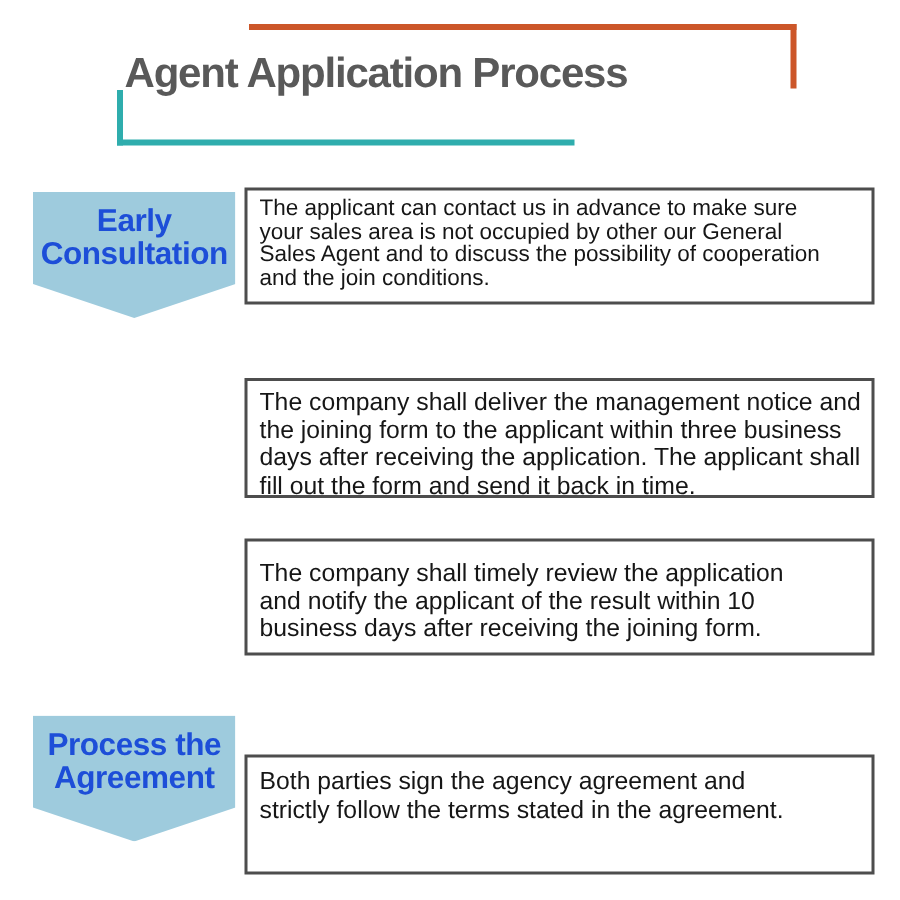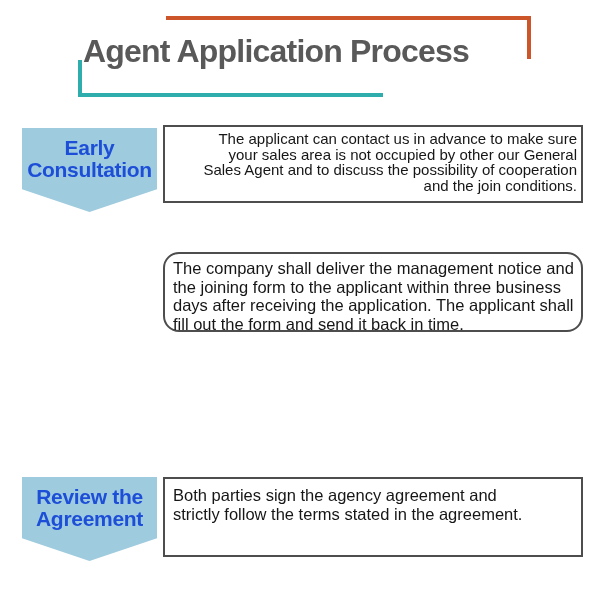--- a/index.html
+++ b/index.html
@@ -12,21 +12,21 @@
   .bracket-orange{
     position:absolute;left:166px;top:16px;width:361px;height:39px;
     border-top:4px solid var(--accent-orange);border-right:4px solid var(--accent-orange);
   }
   .bracket-teal{
     position:absolute;left:78px;top:60px;width:301px;height:33px;
     border-left:4px solid var(--accent-teal);border-bottom:4px solid var(--accent-teal);
   }
   .title{
     position:absolute;left:83px;top:33px;white-space:nowrap;
-    font-size:32px;font-weight:bold;letter-spacing:-0.8px;color:var(--title-gray);
+    font-size:28px;font-weight:bold;letter-spacing:-0.8px;color:var(--title-gray);
   }
 
   
   .step-arrow{
     position:absolute;left:22px;width:135px;height:84px;
     background:var(--accent-blue);
     clip-path:polygon(0 0,100% 0,100% 73%,50% 100%,0 73%);
   }
   .step-label{
     width:100%;height:61px;display:flex;align-items:center;justify-content:center;
@@ -37,24 +37,24 @@
   .arrow-2{top:253px;}
   .arrow-3{top:362px;}
   .arrow-4{top:477px;}
 
   
   .step-box{
     position:absolute;left:163px;width:420px;box-sizing:border-box;
     background:#ffffff;border:2px solid var(--box-border);color:#161616;
   }
   .step-desc{white-space:pre-line;}
-  .box-1{top:125px;height:78px;padding:4px 4px 0 8px;font-size:15px;line-height:15.5px;text-align:right;}
-  .box-2{top:252px;height:80px;padding:5px 2px 0 8px;font-size:16.5px;line-height:18.5px;border-radius:16px;}
+  .box-1{top:125px;height:78px;padding:4px 4px 0 8px;font-size:15px;line-height:15.5px;}
+  .box-2{top:252px;height:80px;padding:5px 2px 0 8px;font-size:16.5px;line-height:18.5px;}
   .box-3{top:359px;height:78px;padding:12px 4px 0 8px;font-size:16.5px;line-height:18.5px;}
-  .box-4{top:477px;height:80px;padding:7px 4px 0 8px;font-size:16.5px;line-height:18.5px;}
+  .box-4{top:503px;height:80px;padding:7px 4px 0 8px;font-size:16.5px;line-height:18.5px;}
 </style>
 </head>
 <body>
 
 <div class="canvas">
 
   <div class="bracket-orange"></div>
   <div class="bracket-teal"></div>
   <div class="title">Agent Application Process</div>
 
@@ -69,23 +69,28 @@
 and the join conditions.</div>
   </div>
 
   <div class="step-box box-2">
     <div class="step-desc">The company shall deliver the management notice and
 the joining form to the applicant within three business
 days after receiving the application. The applicant shall
 fill out the form and send it back in time.</div>
   </div>
 
+  <div class="step-box box-3">
+    <div class="step-desc">The company shall timely review the application
+and notify the applicant of the result within 10
+business days after receiving the joining form.</div>
+  </div>
 
   <div class="step-arrow arrow-4">
-    <div class="step-label">Review the
+    <div class="step-label">Process the
 Agreement</div>
   </div>
   <div class="step-box box-4">
     <div class="step-desc">Both parties sign the agency agreement and
 strictly follow the terms stated in the agreement.</div>
   </div>
 
 </div>
 
 </body></html>

